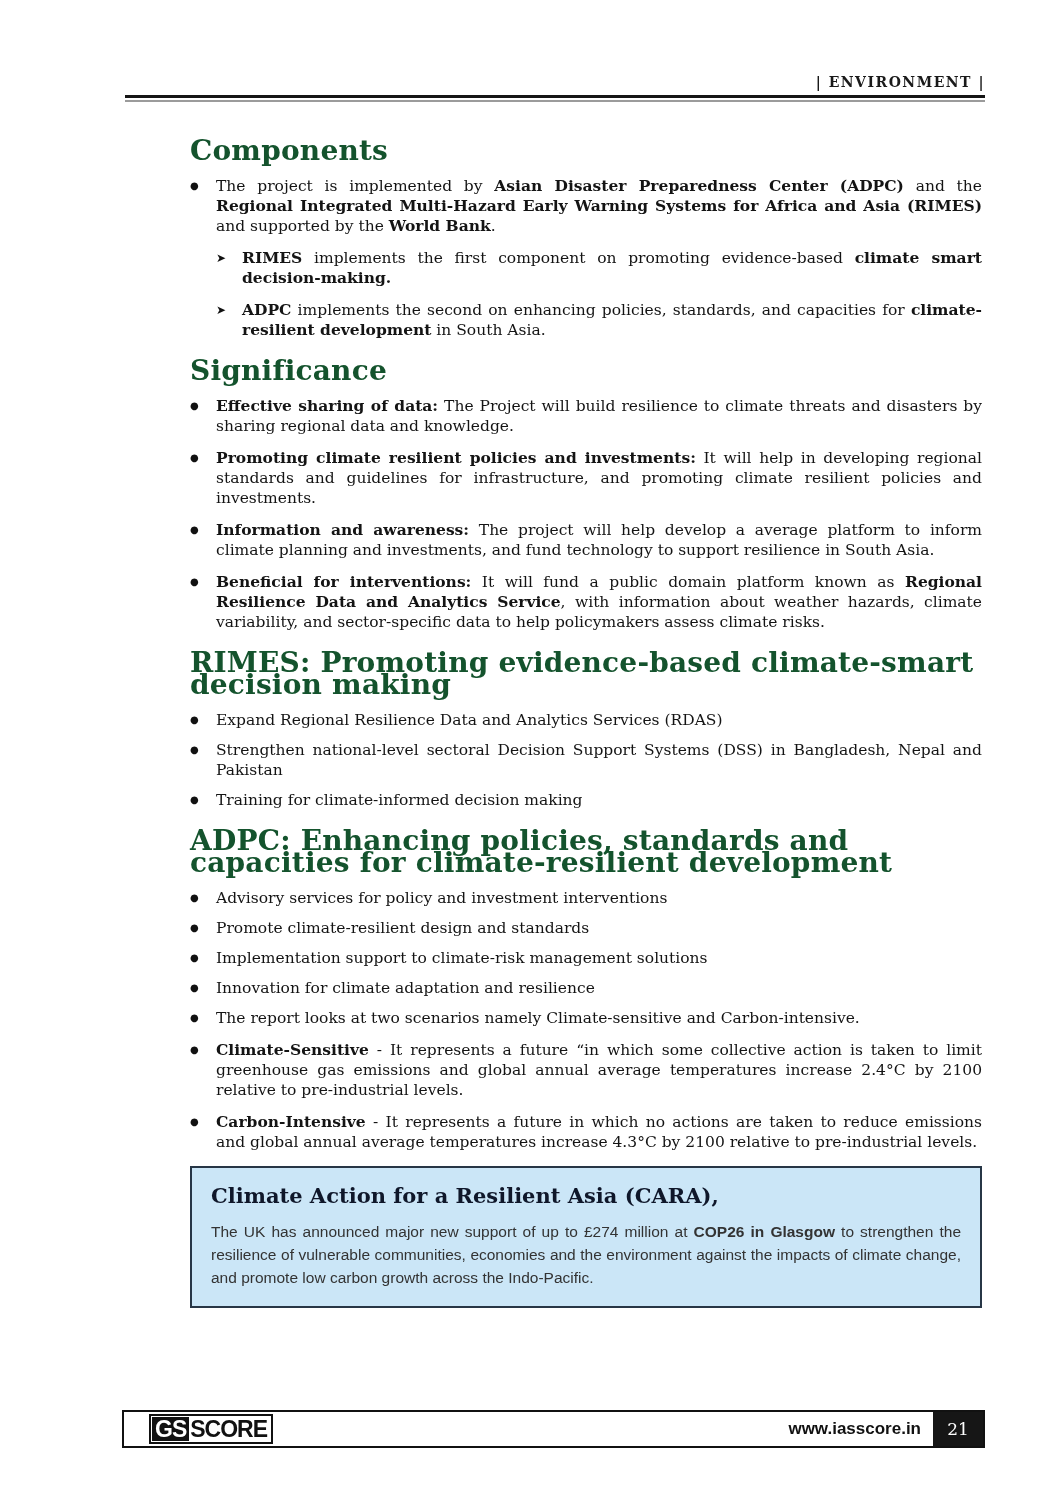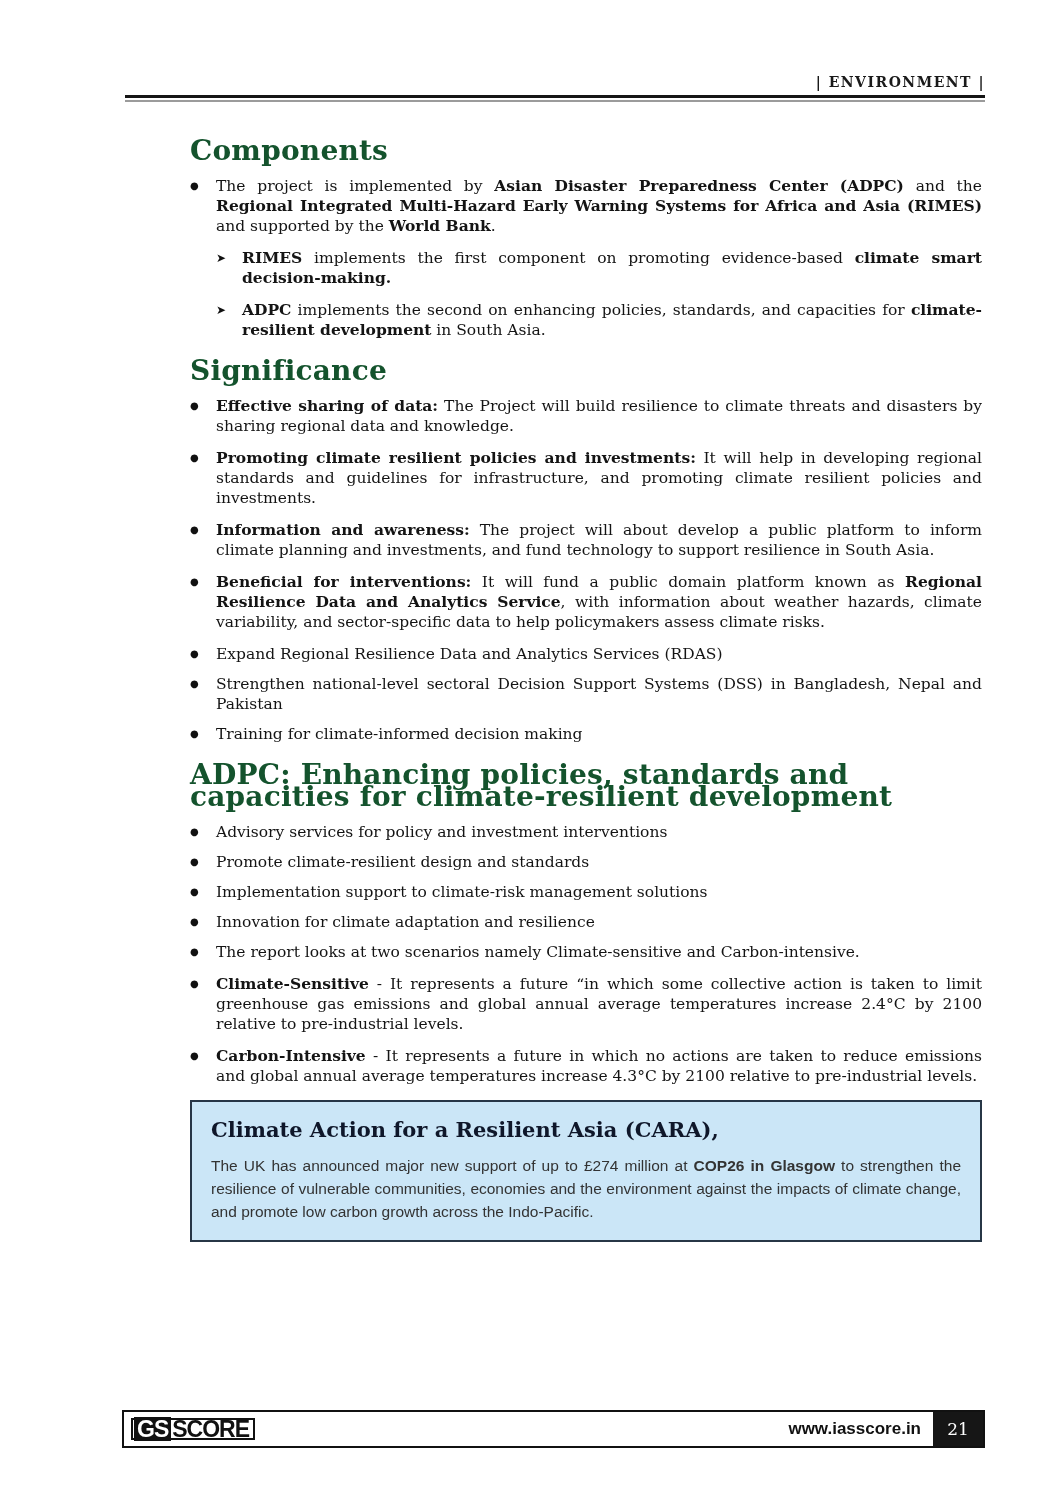--- a/index.html
+++ b/index.html
@@ -68,22 +68,22 @@
   .footer-bar {
     position:absolute; left:122px; right:73px; top:1410px;
     height:38px;
     border:2px solid #111;
     background:#fff;
     display:flex; align-items:center;
   }
   .logo-box {
     display:flex; align-items:center;
     border:2px solid #111;
-    margin-left:7px; padding:1px 3px 1px 1px;
-    height:22px;
+    margin-left:25px; padding:1px 3px 1px 1px;
+    height:30px;
     font-family:"Liberation Sans", sans-serif;
     font-weight:bold; font-size:23px; letter-spacing:-1px;
   }
   .logo-gs { background:#111; color:#fff; padding:0 3px; line-height:24px; }
   .logo-score { color:#111; padding:0 1px; line-height:24px; }
   .footer-spacer { flex:1; }
   .website {
     font-family:"Liberation Sans", sans-serif;
     font-weight:bold; font-size:17px; color:#111;
     margin-right:12px;
@@ -127,27 +127,28 @@
     <div class="bullet">
       <span class="marker">●</span>
       <span class="text"><span class="b">Effective sharing of data:</span><span> The Project will build resilience to climate threats and disasters by sharing regional data and knowledge.</span></span>
     </div>
     <div class="bullet">
       <span class="marker">●</span>
       <span class="text"><span class="b">Promoting climate resilient policies and investments:</span><span> It will help in developing regional standards and guidelines for infrastructure, and promoting climate resilient policies and investments.</span></span>
     </div>
     <div class="bullet">
       <span class="marker">●</span>
-      <span class="text"><span class="b">Information and awareness:</span><span> The project will about develop a public platform to inform climate planning and investments, and fund technology to support resilience in South Asia.</span></span>
+      <span class="text"><span class="b">Information and awareness:</span><span> The project will help develop a average platform to inform climate planning and investments, and fund technology to support resilience in South Asia.</span></span>
     </div>
     <div class="bullet">
       <span class="marker">●</span>
       <span class="text"><span class="b">Beneficial for interventions:</span><span> It will fund a public domain platform known as </span><span class="b">Regional Resilience Data and Analytics Service</span><span>, with information about weather hazards, climate variability, and sector-specific data to help policymakers assess climate risks.</span></span>
     </div>
 
+    <h2 class="sec">RIMES: Promoting evidence-based climate-smart decision making</h2>
     <div class="bullet tight">
       <span class="marker">●</span>
       <span class="text"><span>Expand Regional Resilience Data and Analytics Services (RDAS)</span></span>
     </div>
     <div class="bullet tight">
       <span class="marker">●</span>
       <span class="text"><span>Strengthen national-level sectoral Decision Support Systems (DSS) in Bangladesh, Nepal and Pakistan</span></span>
     </div>
     <div class="bullet tight">
       <span class="marker">●</span>

